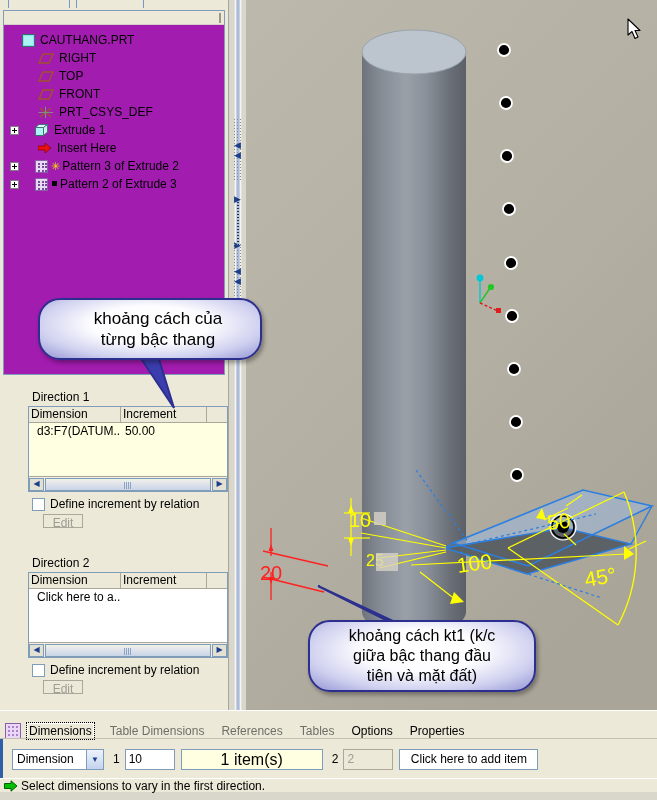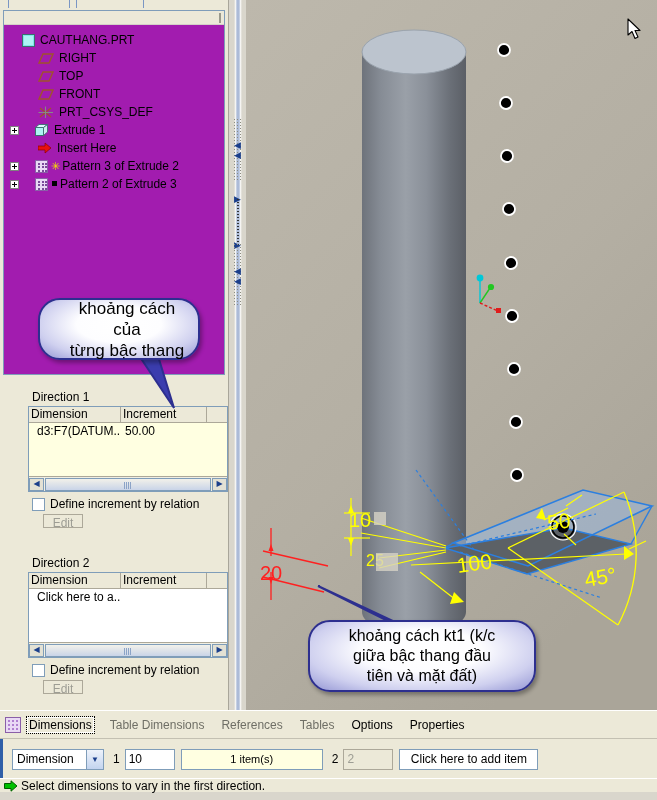--- a/index.html
+++ b/index.html
@@ -199,21 +199,21 @@
   .vp-inner { position: absolute; inset: 0; }
   .cursor-arrow { position: absolute; left: 628px; top: 18px; }
 
   
   .dash {
     position: absolute; left: 0; top: 710px; width: 657px; height: 68px;
     background: #ece9d8;
     border-top: 1px solid #ffffff;
   }
   .dash-tabs {
-    position: absolute; left: 0; top: 3px; height: 22px;
+    position: absolute; left: 0; top: 9px; height: 22px;
     display: flex; align-items: center;
   }
   .dtab-icon {
     width: 16px; height: 16px; margin: 0 5px 0 5px;
     background: #e9d9f5; border: 1px solid #8a5fa8; position: relative;
   }
   .dtab-icon i { position: absolute; width: 2px; height: 2px; background: #b07fd0; }
   .dtab {
     font-size: 12px; color: #6f6f66; margin-right: 13px; padding: 1px 2px;
   }
@@ -244,21 +244,21 @@
     border-left: 1px solid #7f9db9; display: flex;
     align-items: center; justify-content: center; color: #1b3f8b; font-size: 8px;
   }
   .num-lbl { margin: 0 5px 0 9px; font-size: 12px; }
   .in-white {
     width: 50px; height: 21px; background: #fff; border: 1px solid #7f9db9;
     font-size: 12px; line-height: 19px; padding-left: 3px;
   }
   .in-yellow {
     width: 142px; height: 21px; background: #ffffe1; border: 1px solid #7f9db9;
-    font-size: 11px; line-height: 19px; text-align: center; margin-left: 6px;
+    font-size: 16px; line-height: 19px; text-align: center; margin-left: 6px;
   }
   .in-gray {
     width: 50px; height: 21px; background: #ece9d8; border: 1px solid #aca899;
     font-size: 12px; line-height: 19px; padding-left: 3px; color: #9d9d94;
   }
   .in-add {
     width: 139px; height: 21px; background: #fff; border: 1px solid #7f9db9;
     font-size: 12px; line-height: 19px; text-align: center; margin-left: 6px;
   }
 
@@ -275,21 +275,21 @@
     position: absolute;
     border: 2px solid #2d2f8f;
     border-radius: 22px;
     background: radial-gradient(ellipse at 50% 42%, #ffffff 0%, #fdfdff 38%, #cfd0ef 72%, #9496d4 100%);
     box-shadow: 2px 3px 4px rgba(0,0,0,0.33);
     text-align: center;
     color: #000;
     display: flex; align-items: center; justify-content: center;
   }
   .balloon .btxt { font-size: 17px; line-height: 21px; padding: 4px 10px; }
-  .balloon1 { left: 38px; top: 298px; width: 162px; height: 62px; padding-left: 16px; }
+  .balloon1 { left: 38px; top: 298px; width: 224px; height: 62px; padding-left: 16px; }
   .balloon2 { left: 308px; top: 620px; width: 228px; height: 72px; }
   .balloon2 .btxt { font-size: 16px; line-height: 20px; }
 </style>
 </head>
 <body>
 
 <div id="root">
 
   <div class="tabstrip">
     <div class="tabstub a"></div>

